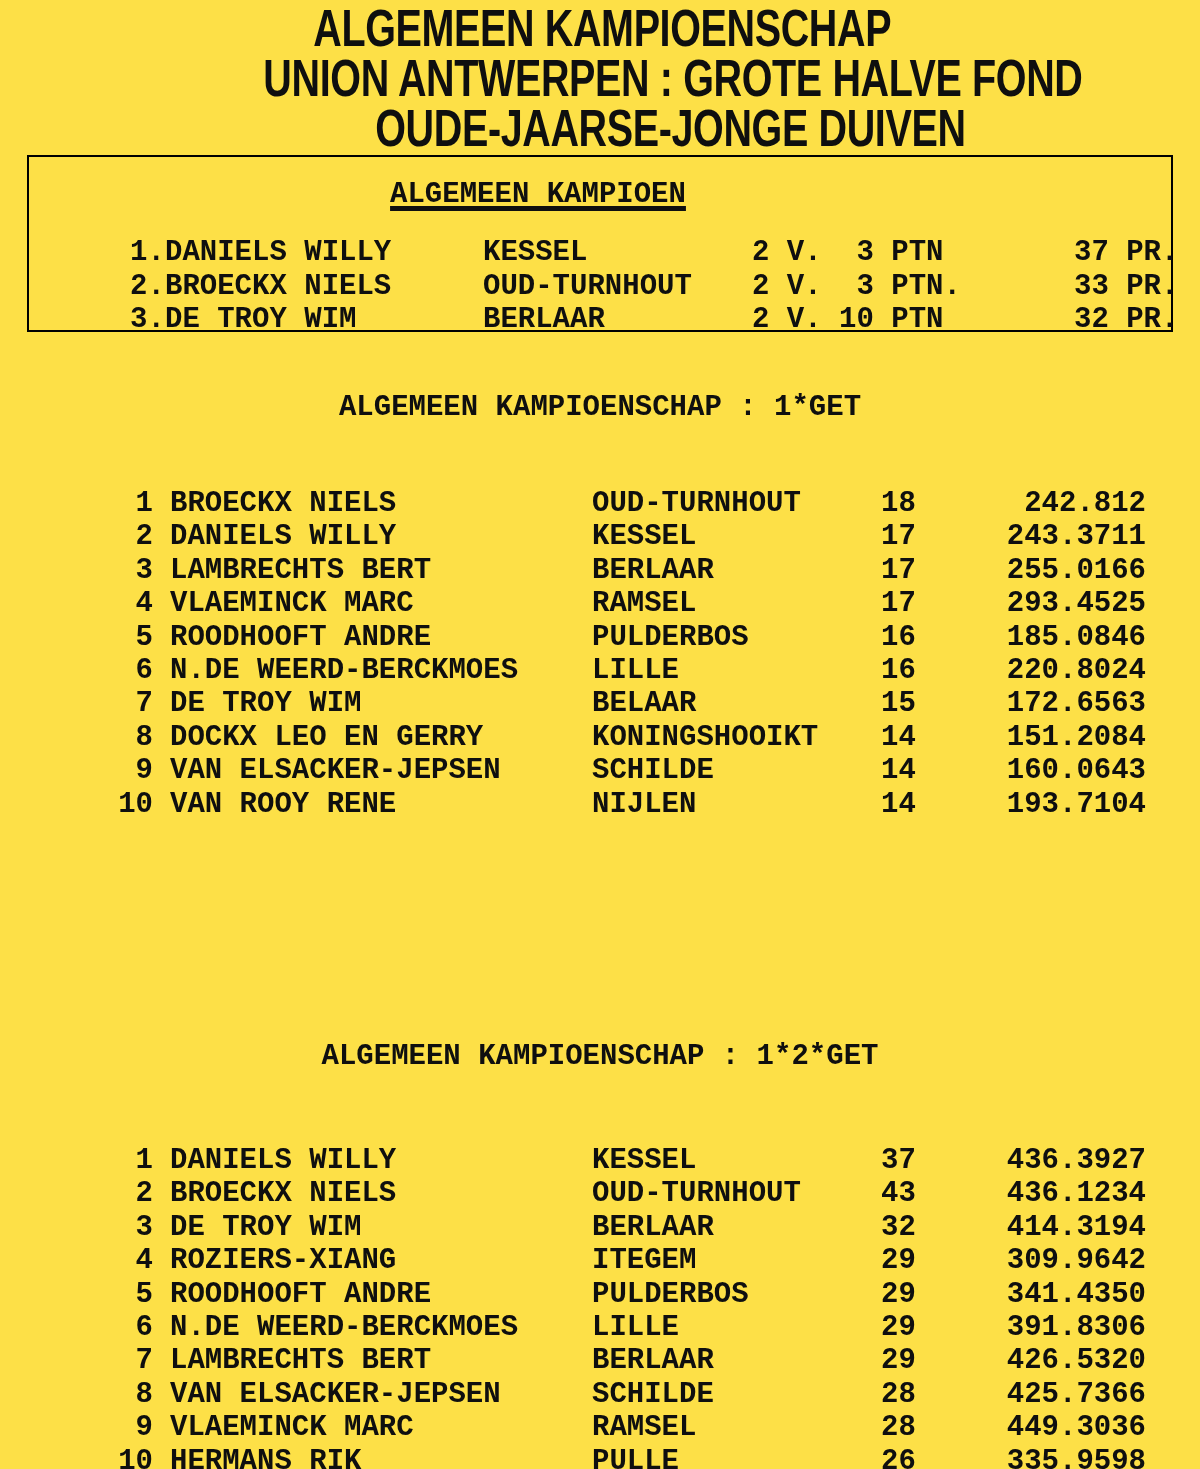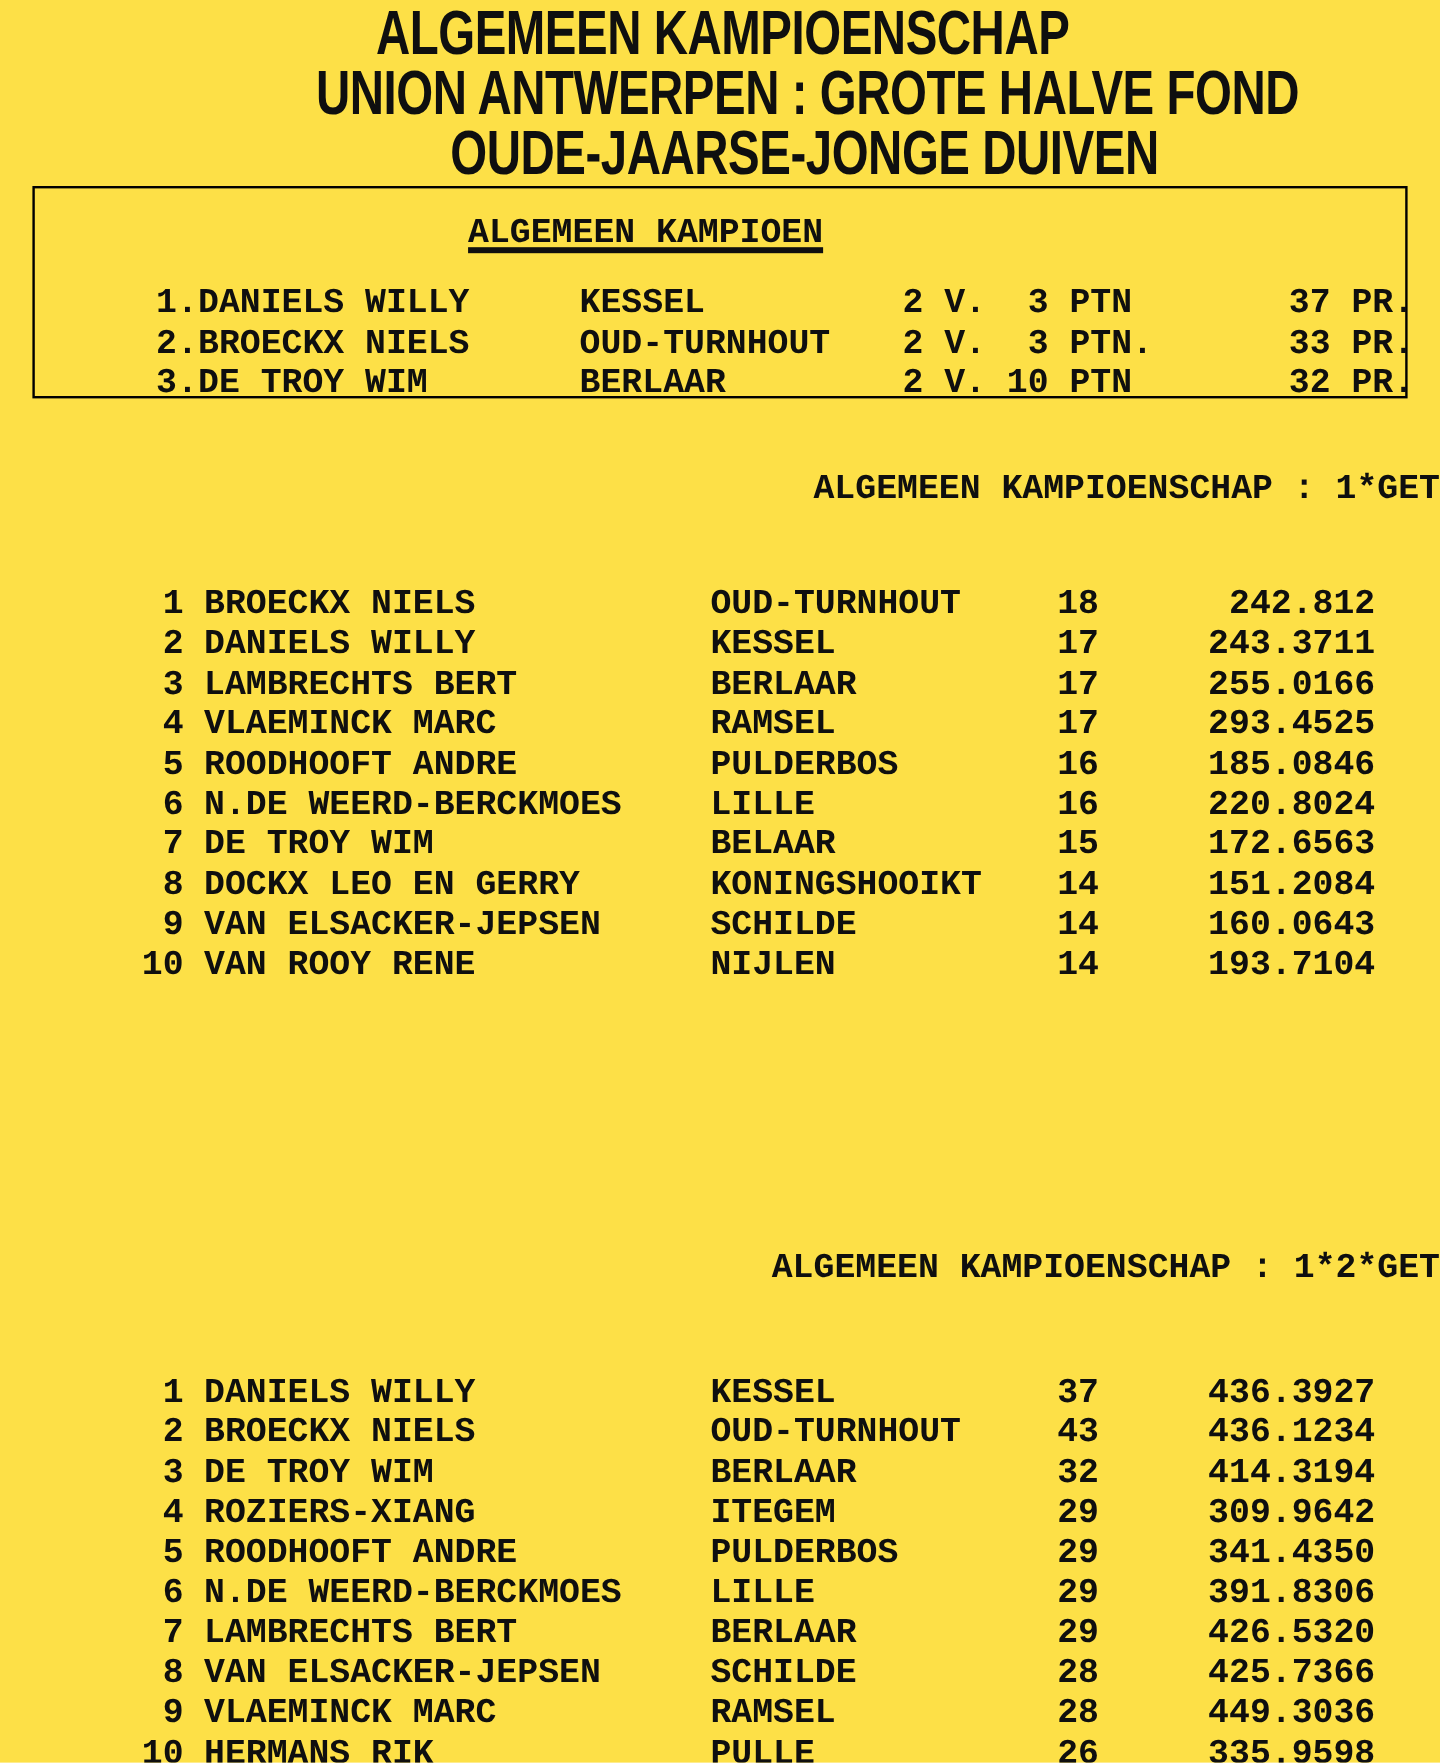--- a/index.html
+++ b/index.html
@@ -55,21 +55,21 @@
   .trow span{position:absolute;top:0;white-space:pre;}
   .c-pos{left:130px;}
   .c-bname{left:165px;}
   .c-bcity{left:483px;}
   .c-result{left:752px;}
   .c-prize{left:1074px;}
 
   
   .sec-heading{
     position:absolute;left:0;width:1200px;
-    text-align:right;line-height:33.5px;white-space:pre;
+    text-align:center;line-height:33.5px;white-space:pre;
   }
   .sh1{top:391px;}
   .sh2{top:1040px;}
 
   
   .rows{position:absolute;left:0;width:1200px;line-height:33.4px;}
   .rows .trow{position:relative;height:33.4px;}
   .t1{top:487px;}
   .t2{top:1144px;}
   .c-rank{left:100px;width:53px;text-align:right;}

